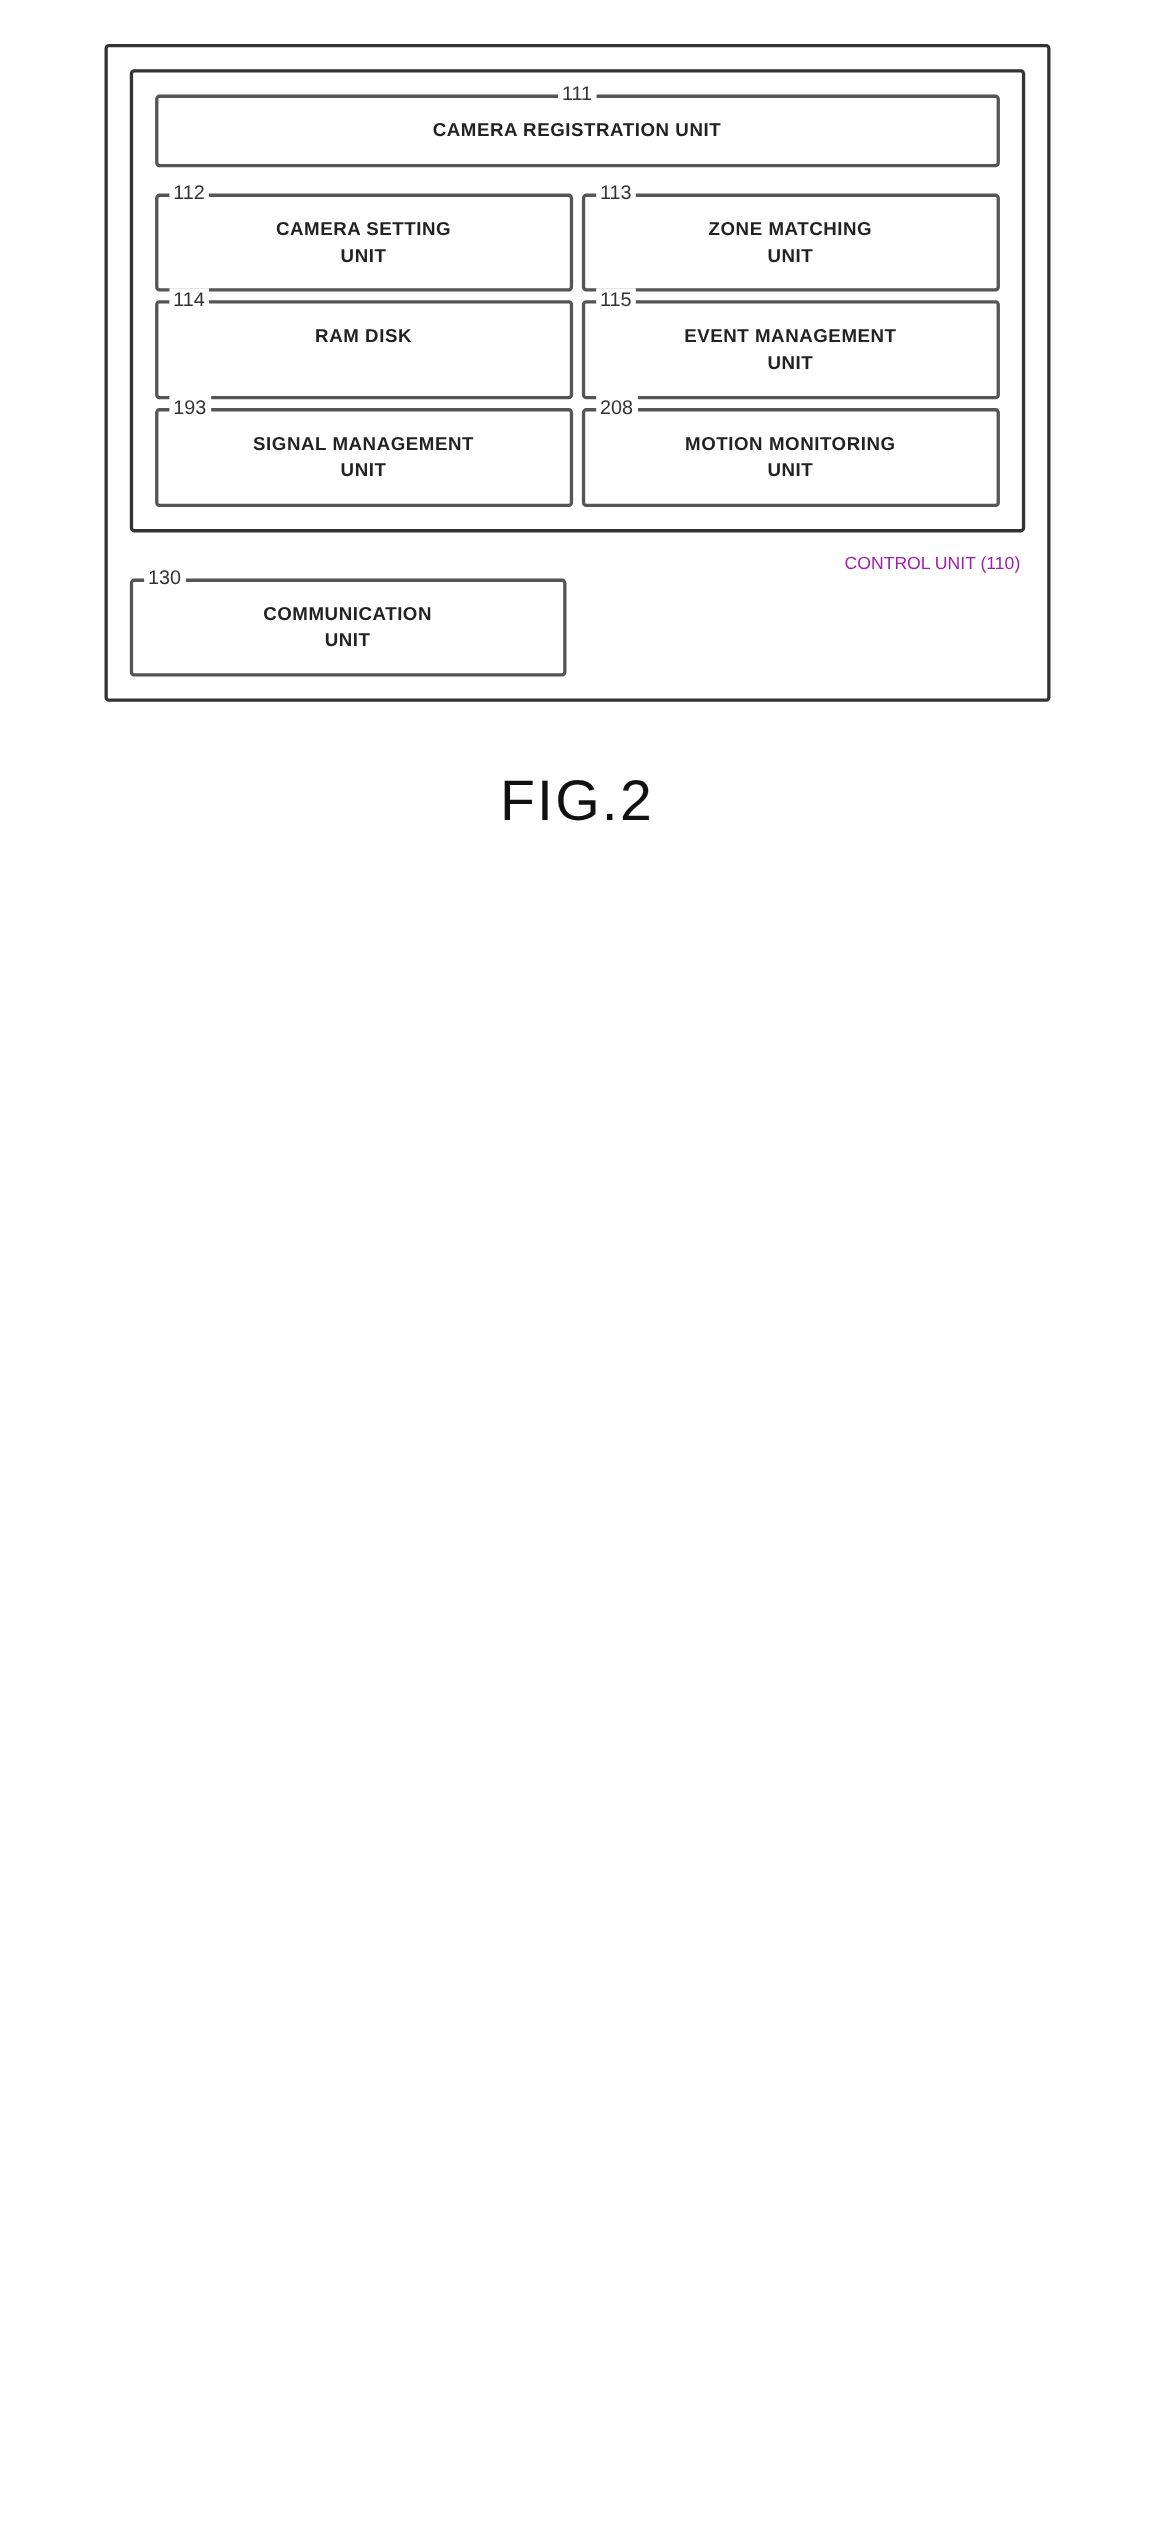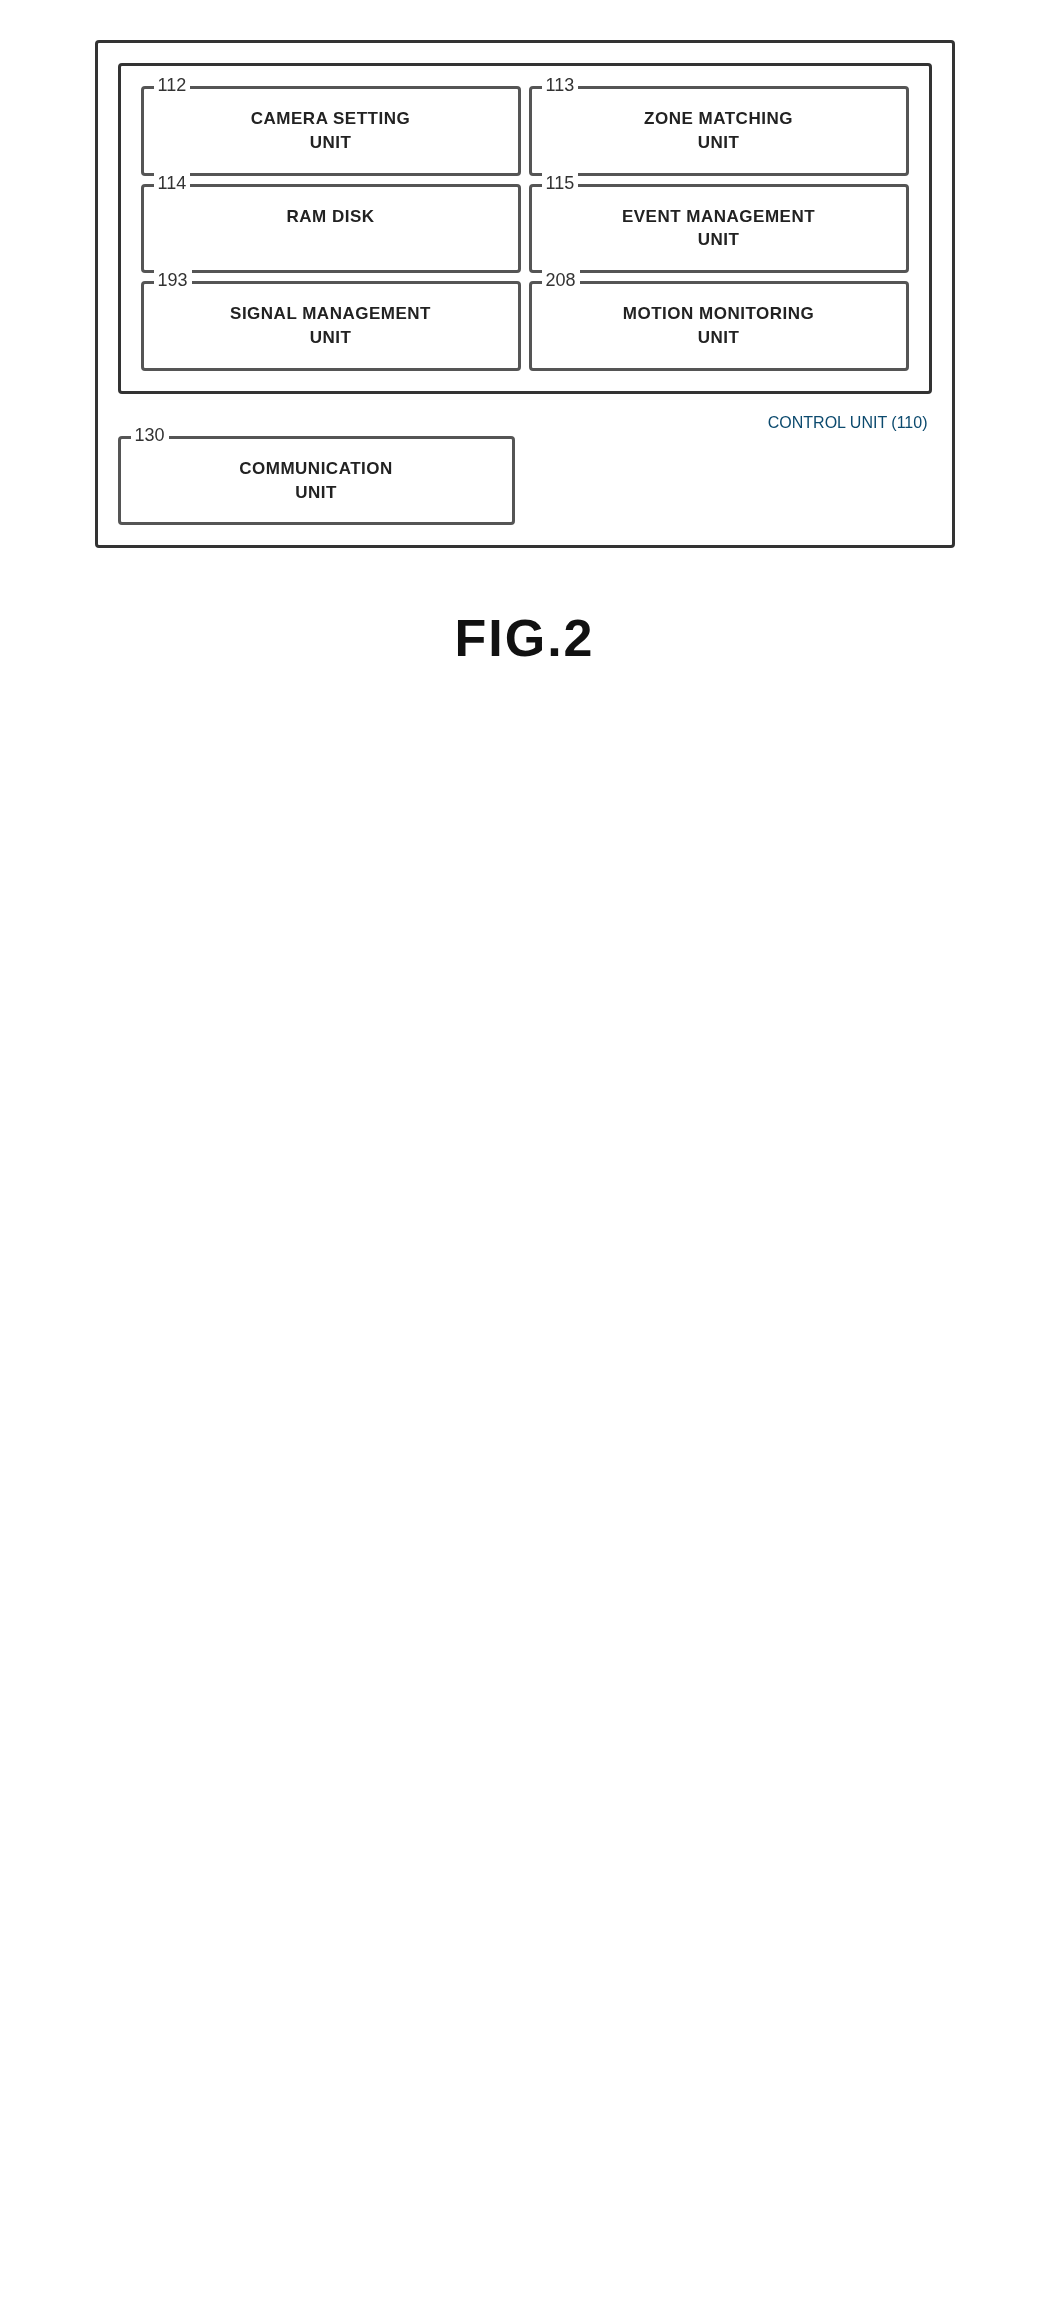--- a/index.html
+++ b/index.html
@@ -101,21 +101,21 @@
       font-weight: bold;
       letter-spacing: 0.5px;
       color: #222;
       line-height: 1.4;
       text-transform: uppercase;
     }
 
     .control-unit-label {
       text-align: right;
       font-size: 16px;
-      color: #0c4a6e;
+      color: #a21caf;
       margin-top: 6px;
       margin-bottom: 4px;
       padding-right: 4px;
     }
 
     
     .bottom-units-grid {
       display: grid;
       grid-template-columns: 1fr 1fr;
       gap: 20px;
@@ -125,35 +125,39 @@
       text-align: right;
       font-size: 16px;
       color: #333;
       margin-top: 10px;
       padding-right: 4px;
     }
 
     
     .figure-label {
       font-size: 52px;
-      font-weight: bold;
+      font-weight: normal;
       color: #111;
       margin-top: 60px;
       letter-spacing: 2px;
     }
   </style>
 </head>
 <body>
 
 <div class="diagram-container">
 
   <div class="bridge-device-outer">
 
     <div class="control-unit-inner">
 
+      <div class="camera-reg-box">
+        <span class="ref-label">111</span>
+        <span class="unit-text">CAMERA REGISTRATION UNIT</span>
+      </div>
 
       <div class="units-grid">
 
         <div class="unit-box">
           <span class="ref-label">112</span>
           <span class="unit-text">CAMERA SETTING<br>UNIT</span>
         </div>
 
         <div class="unit-box">
           <span class="ref-label">113</span>

